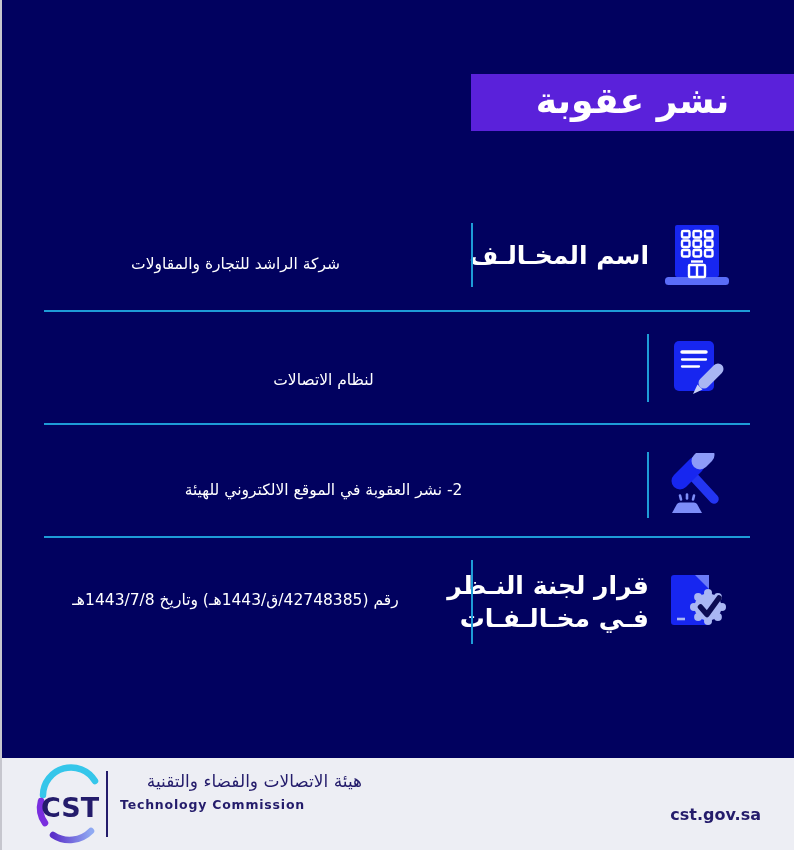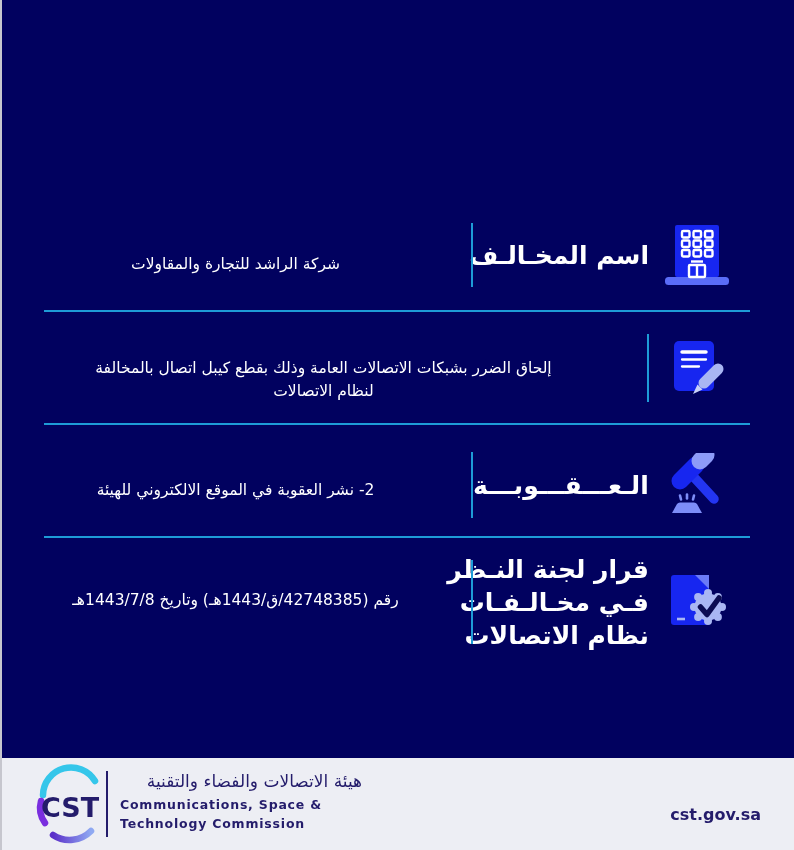--- a/index.html
+++ b/index.html
@@ -51,20 +51,23 @@
   .org-ar { direction:rtl; text-align:right; color:var(--footer-text,#241C6B); font-weight:normal; font-size:17px; line-height:22px; white-space:nowrap; }
   .org-en { margin-top:3px; color:var(--footer-text,#241C6B); font-weight:bold; font-size:12.5px; letter-spacing:0.8px; line-height:19px; }
   .website { position:absolute; right:33px; bottom:26px; color:var(--footer-text,#241C6B); font-weight:bold; font-size:16px; }
 </style>
 </head>
 <body>
 
 <div class="stage">
   <div class="edge"></div>
 
+  <div class="banner">
+    <div class="banner-title">نشر عقوبة</div>
+  </div>
 
   <div class="row row-1">
     <div class="icon-wrap">
       <svg width="68" height="64" viewBox="0 0 68 64" aria-hidden="true">
         <rect x="2" y="54" width="64" height="8" rx="3.5" fill="#5A6CF8"></rect>
         <rect x="12" y="2" width="44" height="52" rx="2" fill="#1726F0"></rect>
         <g fill="none" stroke="#ffffff" stroke-width="2.4">
           <rect x="19" y="8" width="7.5" height="6.5" rx="1.2"></rect>
             <rect x="30.5" y="8" width="7.5" height="6.5" rx="1.2"></rect>
             <rect x="42" y="8" width="7.5" height="6.5" rx="1.2"></rect>
@@ -97,43 +100,39 @@
         <rect x="8" y="3" width="40" height="50" rx="5" fill="#1726F0"></rect>
         <line x1="16" y1="14" x2="40" y2="14" stroke="#ffffff" stroke-width="3.5" stroke-linecap="round"></line>
         <line x1="16" y1="21.5" x2="40" y2="21.5" stroke="#ffffff" stroke-width="2.3" stroke-linecap="round"></line>
         <line x1="16" y1="28.5" x2="33" y2="28.5" stroke="#ffffff" stroke-width="2.3" stroke-linecap="round"></line>
         <line x1="38" y1="45" x2="52" y2="31" stroke="#A9B6F3" stroke-width="11" stroke-linecap="round"></line>
         <path d="M27 56 L36.5 51.5 L31.5 46.5 Z" fill="#C9D2F8"></path>
       </svg>
     </div>
     <div class="vline"></div>
     <div class="row-content">
-      <div>إلحاق الضرر بشبكات الاتصالات العامة وذلك بقطع كيبل اتصال بالمخالفة</div>
       <div>لنظام الاتصالات</div>
     </div>
   </div>
 
   <div class="hdivider hd-2"></div>
 
   <div class="row row-3">
     <div class="icon-wrap">
       <svg width="66" height="64" viewBox="0 0 66 64" aria-hidden="true">
         <line x1="27" y1="21" x2="50" y2="46" stroke="#2335F2" stroke-width="9.5" stroke-linecap="round"></line>
         <line x1="16" y1="28" x2="32" y2="12" stroke="#1726F0" stroke-width="17" stroke-linecap="round"></line>
         <line x1="36" y1="8" x2="42" y2="2" stroke="#8D9BF8" stroke-width="17" stroke-linecap="round"></line>
         <path d="M8 60 L38 60 L33 51 Q32 49.5 30 49.5 L16 49.5 Q14 49.5 13 51 Z" fill="#7D8DF8"></path>
         <g stroke="#7D8DF8" stroke-width="2.6" stroke-linecap="round">
           <line x1="17" y1="46.5" x2="16" y2="42.5"></line>
           <line x1="23" y1="45.5" x2="23" y2="41.5"></line>
           <line x1="29" y1="46.5" x2="30" y2="42.5"></line>
         </g>
       </svg>
-    </div>
-    <div class="row-label">
-      <div>الـعـــقـــوبـــة</div>
     </div>
     <div class="vline"></div>
     <div class="row-content">
       <div>2- نشر العقوبة في الموقع الالكتروني للهيئة</div>
     </div>
   </div>
 
   <div class="hdivider hd-3"></div>
 
   <div class="row row-4">
@@ -152,21 +151,20 @@
             <circle cx="42" cy="22" r="4"></circle>
             <circle cx="51.9" cy="26.1" r="4"></circle>
           <circle cx="42" cy="36" r="13.5"></circle>
         </g>
         <path d="M34.5 36 L41 43.5 L53 27" fill="none" stroke="#0B0B52" stroke-width="5.5" stroke-linecap="round" stroke-linejoin="round"></path>
       </svg>
     </div>
     <div class="row-label">
       <div>قرار لجنة النـظر</div>
       <div>فـي مخـالـفـات</div>
-      <div>نظام الاتصالات</div>
     </div>
     <div class="vline"></div>
     <div class="row-content">
       <div>رقم (42748385/ق/1443هـ) وتاريخ 1443/7/8هـ</div>
     </div>
   </div>
 
   <div class="footer">
     <div class="logo">
       <svg width="72" height="82" viewBox="0 0 72 82" aria-hidden="true">
@@ -179,19 +177,18 @@
         <path d="M10 33 A 28 28 0 0 1 62 19" fill="none" stroke="#35C6EA" stroke-width="6.5" stroke-linecap="round"></path>
         <path d="M12 61 A 26 26 0 0 1 8 39" fill="none" stroke="#7A2EDF" stroke-width="6.5" stroke-linecap="round"></path>
         <path d="M20 73 A 30 30 0 0 0 58 69" fill="none" stroke="url(#lg1)" stroke-width="6.5" stroke-linecap="round"></path>
         <text x="37" y="55" font-size="27" font-weight="bold" fill="#241C6B" text-anchor="middle" font-family="DejaVu Sans, sans-serif">CST</text>
       </svg>
     </div>
     <div class="footer-divider"></div>
     <div class="org">
       <div class="org-ar">هيئة الاتصالات والفضاء والتقنية</div>
       <div class="org-en">
-        <div>Communications, Space &amp;</div>
         <div>Technology Commission</div>
       </div>
     </div>
     <div class="website">cst.gov.sa</div>
   </div>
 </div>
 
 </body></html>

